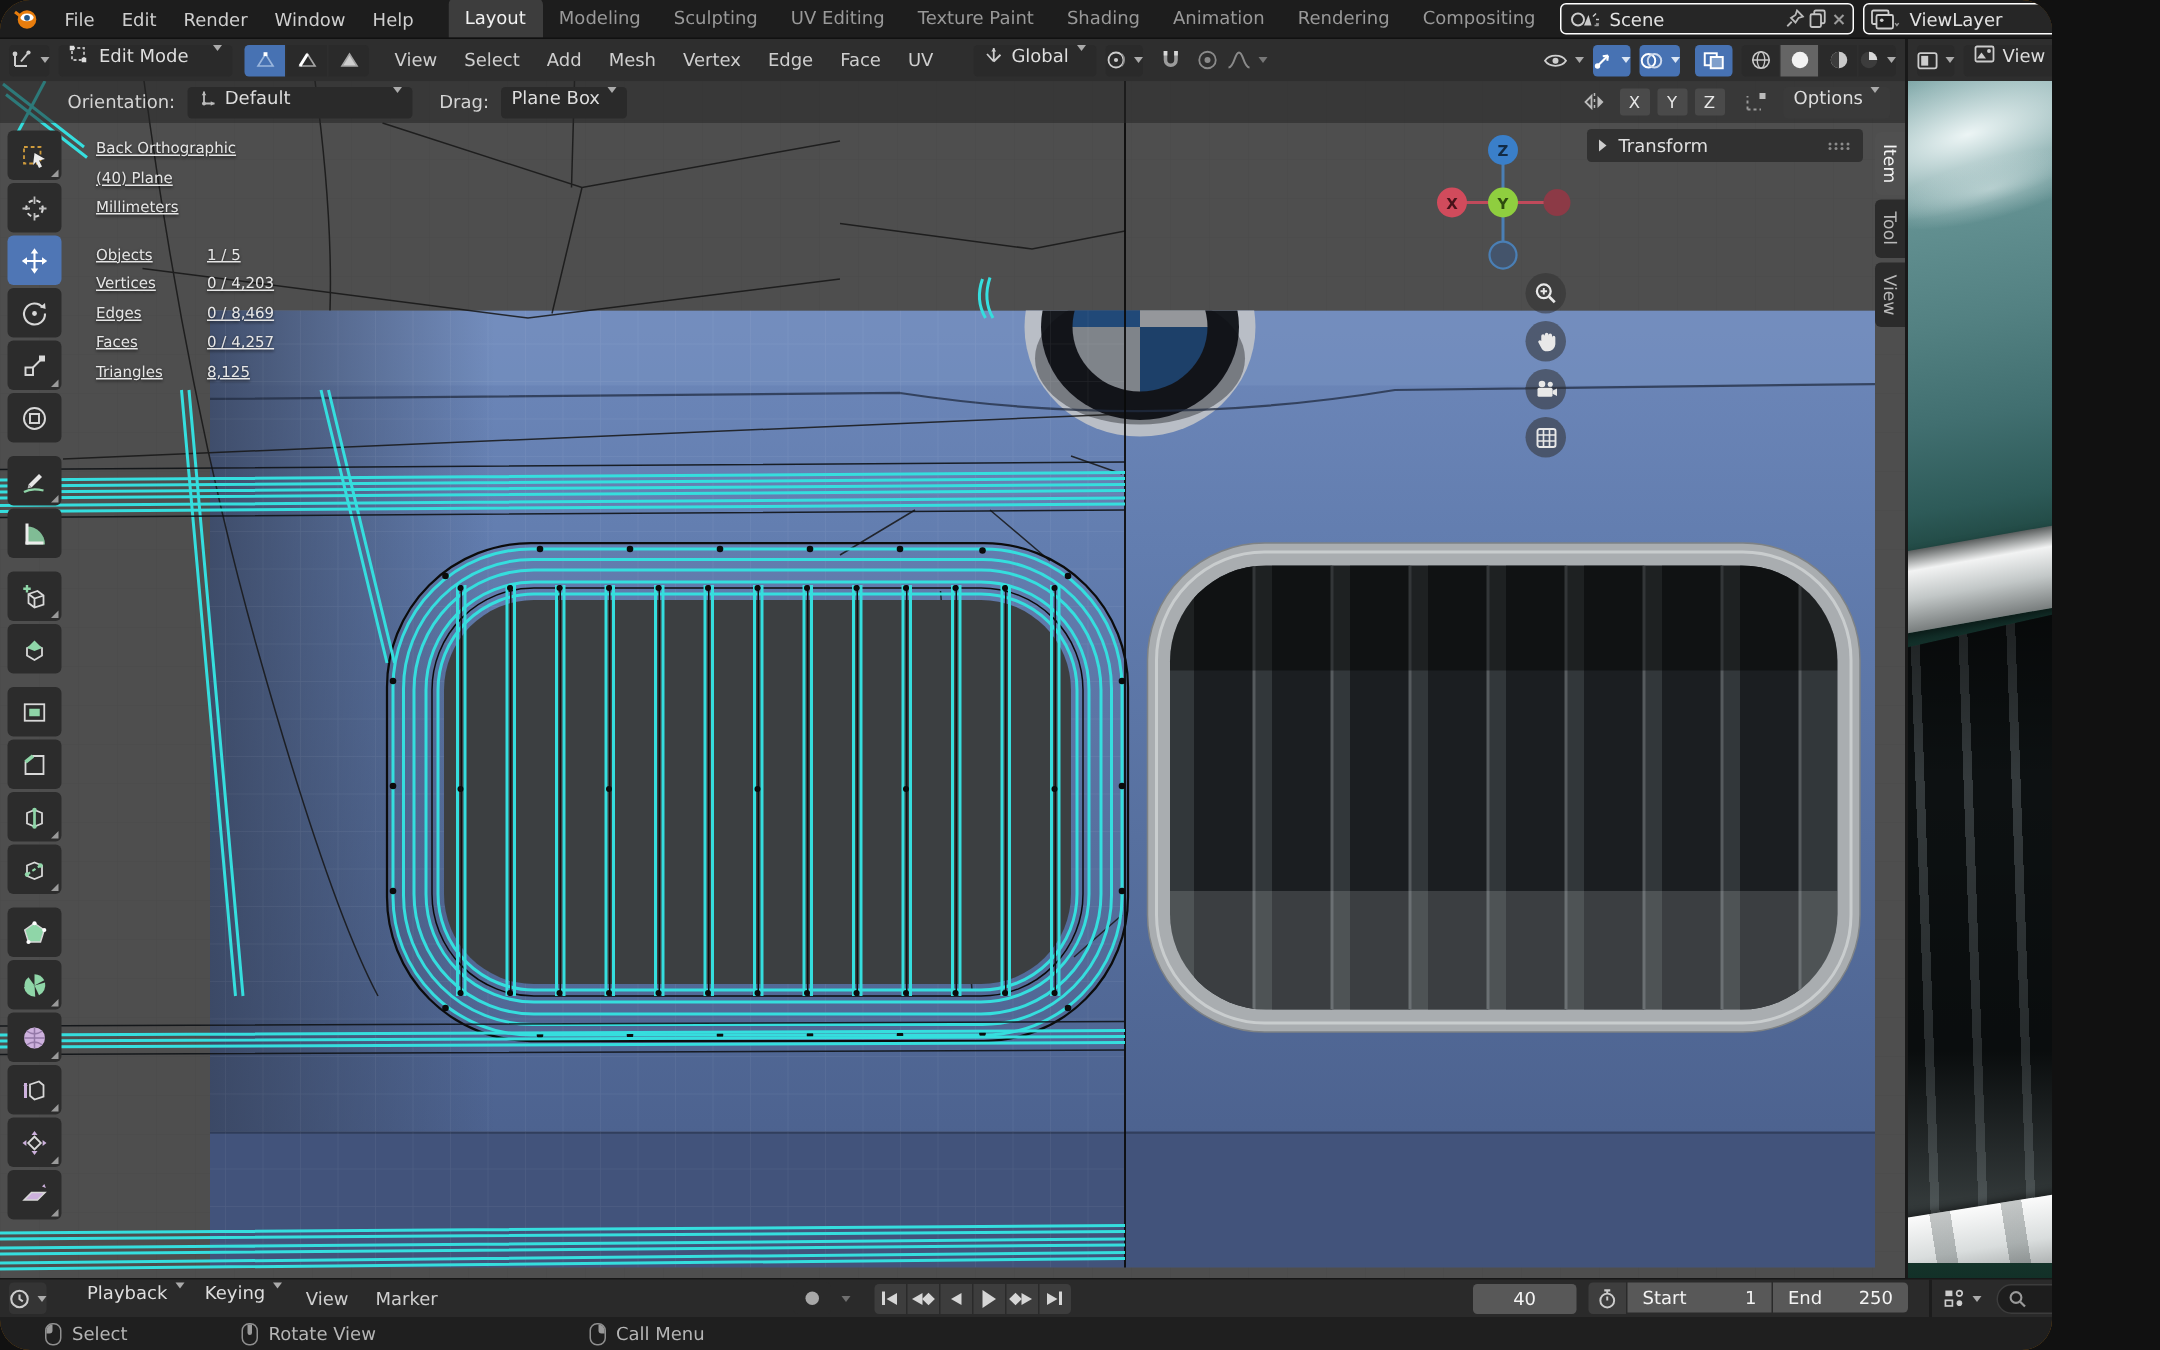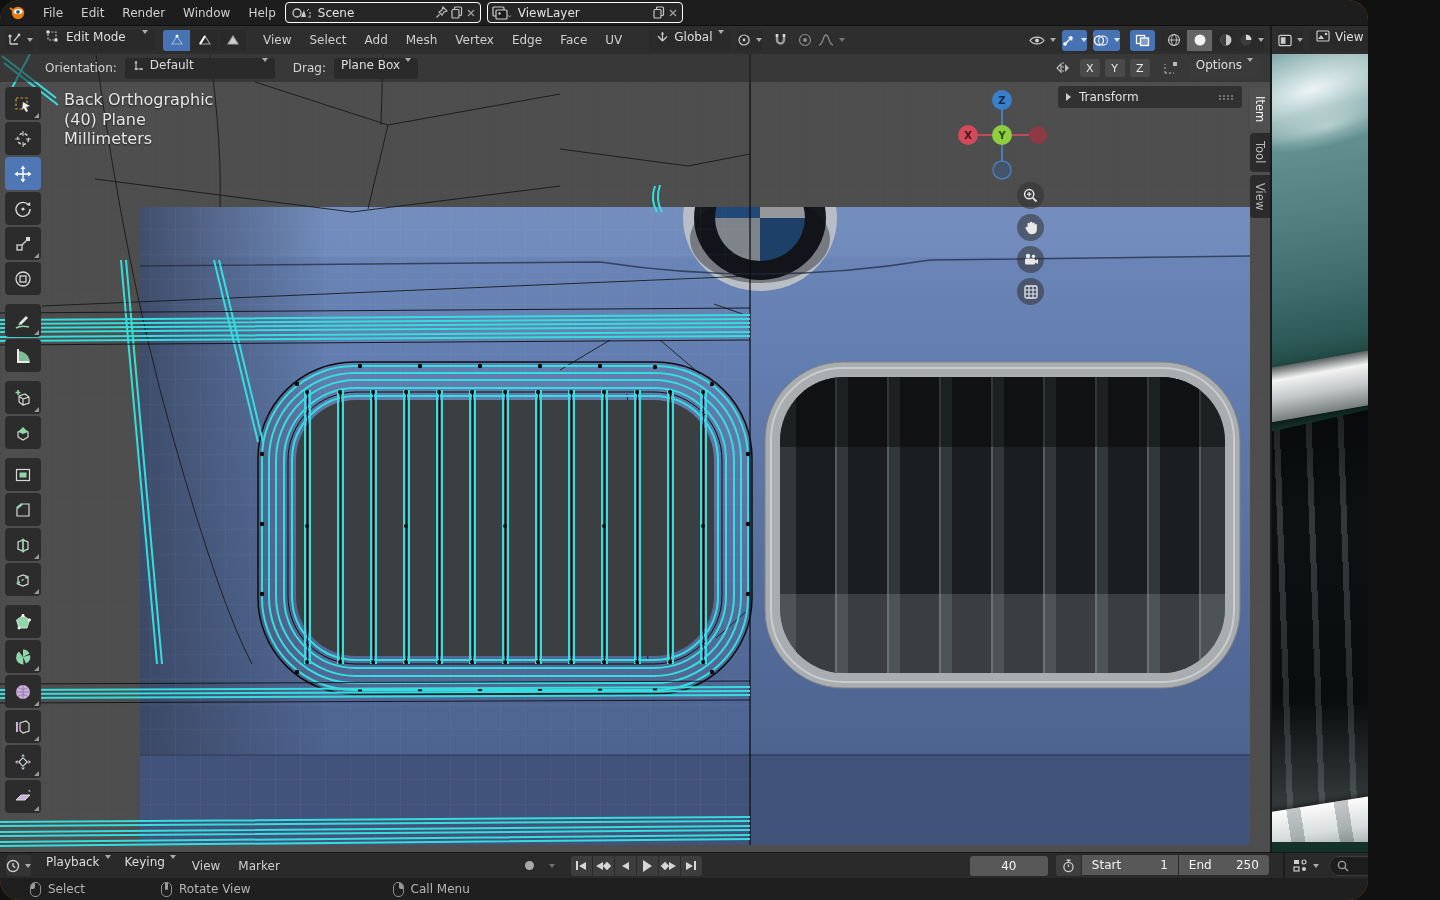--- a/index.html
+++ b/index.html
@@ -52,21 +52,21 @@
   .axis-btn { width:20px; height:18px; background:#4a4a4a; border-radius:2px; display:inline-flex; align-items:center; justify-content:center; color:#e8e8e8; margin-right:2px; font-size:11px; }
 
   
   .toolcol { position:absolute; left:5px; top:33px; width:37px; z-index:7; display:flex; flex-direction:column; gap:2px; }
   .tool { position:relative; width:36px; height:33px; background:#2c2c2c; border-radius:4px; display:flex; align-items:center; justify-content:center; }
   .tool.active { background:#4f76b5; }
   .tool.gap { margin-top:7px; }
   .tool.sub::after { content:""; position:absolute; right:2px; bottom:2px; border-left:5px solid transparent; border-bottom:5px solid #9a9a9a; width:0; height:0; }
 
   
-  .stats { position:absolute; left:64px; top:36px; z-index:5; color:#e6e6e6; text-shadow:0 1px 2px rgba(0,0,0,.65); line-height:19.5px; font-size:16px; }
+  .stats { position:absolute; left:64px; top:36px; z-index:5; color:#e6e6e6; text-shadow:0 1px 2px rgba(0,0,0,.65); line-height:19.5px; font-size:10px;text-decoration:underline; }
   .stats .grid { display:grid; grid-template-columns:58px auto; column-gap:16px; margin-top:12px; }
 
   
   .xform-panel { position:absolute; left:1058px; top:32px; width:184px; height:22px; background:rgba(48,48,48,.96); border-radius:3px; display:flex; align-items:center; padding:0 8px; z-index:8; color:#e0e0e0; }
   .xform-panel .tri { width:0; height:0; border-top:4px solid transparent; border-bottom:4px solid transparent; border-left:5px solid #cdcdcd; margin-right:8px; }
   .xform-panel .grip { margin-left:auto; display:grid; grid-template-columns:repeat(4,3px); gap:1px; }
   .xform-panel .grip i { width:2px; height:2px; background:#8b8b8b; border-radius:50%; }
   .ntabs { position:absolute; right:0; top:34px; z-index:8; display:flex; flex-direction:column; gap:3px; }
   .ntab { writing-mode:vertical-rl; padding:8px 3px; width:20px; background:#2b2b2b; color:#b9b9b9; border-radius:4px 0 0 4px; font-size:11.5px; text-align:center; }
   .ntab.active { background:#505050; color:#f4f4f4; }
@@ -122,20 +122,33 @@
           <circle cx="9" cy="6.9" r="1.9" fill="#265787"></circle>
           <path d="M1 3 L5 6" stroke="#e87d0d" stroke-width="2"></path>
         </svg>
     </span>
     <div class="menus">
       <span class="menu-item">File</span>
       <span class="menu-item">Edit</span>
       <span class="menu-item">Render</span>
       <span class="menu-item">Window</span>
       <span class="menu-item">Help</span>
+    </div>
+    <div class="ws-tabs">
+      <span class="ws-tab active">Layout</span>
+      <span class="ws-tab">Modeling</span>
+      <span class="ws-tab">Sculpting</span>
+      <span class="ws-tab">UV Editing</span>
+      <span class="ws-tab">Texture Paint</span>
+      <span class="ws-tab">Shading</span>
+      <span class="ws-tab">Animation</span>
+      <span class="ws-tab">Rendering</span>
+      <span class="ws-tab">Compositing</span>
+      <span class="ws-tab">Geometry Nodes</span>
+
     </div>
     <div class="id-widget" style="width:196px">
       <span class="icn">
         <svg width="22" height="14" viewBox="0 0 22 14">
             <circle cx="7" cy="7" r="4" fill="none" stroke="#ccc" stroke-width="1.3"></circle>
             <path d="M11 11 L14 4 L16 11 Z" fill="#ccc"></path>
             <path d="M17 5 l2-2 m0 4 l2 0" stroke="#ccc" stroke-width="1"></path>
             <path d="M19 8 l3 4 h-6 z" fill="none"></path>
             <path d="M18 11 l2.5 0" stroke="#999"></path>
             <path d="M20.2 6.5 l1.6 1.6 m0 -1.6 l-1.6 1.6" stroke="#999" stroke-width="1" transform="translate(-1,3)"></path>
@@ -732,20 +745,32 @@
               <path d="M2 12 L7 7 L16 7 L11 12 Z" fill="#cdb1dd" stroke="#d8d8d8" stroke-width="1"></path>
               <path d="M14 3 l2.6 1 -1 -2.6" fill="#cdb1dd"></path>
             </svg>
           </span>
       </div>
 
       <div class="stats">
         <div>Back Orthographic</div>
         <div>(40) Plane</div>
         <div>Millimeters</div>
+        <div class="grid">
+          <span>Objects</span>
+            <span>1 / 5</span>
+          <span>Vertices</span>
+            <span>0 / 4,203</span>
+          <span>Edges</span>
+            <span>0 / 8,469</span>
+          <span>Faces</span>
+            <span>0 / 4,257</span>
+          <span>Triangles</span>
+            <span>8,125</span>
+        </div>
       </div>
 
       <div class="xform-panel">
         <span class="tri"></span>
         <span>Transform</span>
         <span class="grip">
             <i></i>
             <i></i>
             <i></i>
             <i></i>
@@ -816,21 +841,21 @@
   </div>
 
   <div class="timeline">
     <span class="iconbtn" style="background:#343434">
       <svg width="14" height="14" viewBox="0 0 14 14">
           <circle cx="7" cy="7" r="5.5" fill="none" stroke="#ccc" stroke-width="1.4"></circle>
           <path d="M7 4 V7 L9.2 8.6" stroke="#ccc" stroke-width="1.4" fill="none"></path>
         </svg>
       <span class="chev"></span>
     </span>
-    <span class="btn" style="background:transparent; margin-left:8px">
+    <span class="btn" style="background:transparent; margin-left:20px">
       <span>Playback</span>
         <span class="chev"></span>
     </span>
     <span class="btn" style="background:transparent">
       <span>Keying</span>
         <span class="chev"></span>
     </span>
     <span class="menu-item">View</span>
     <span class="menu-item">Marker</span>
 

